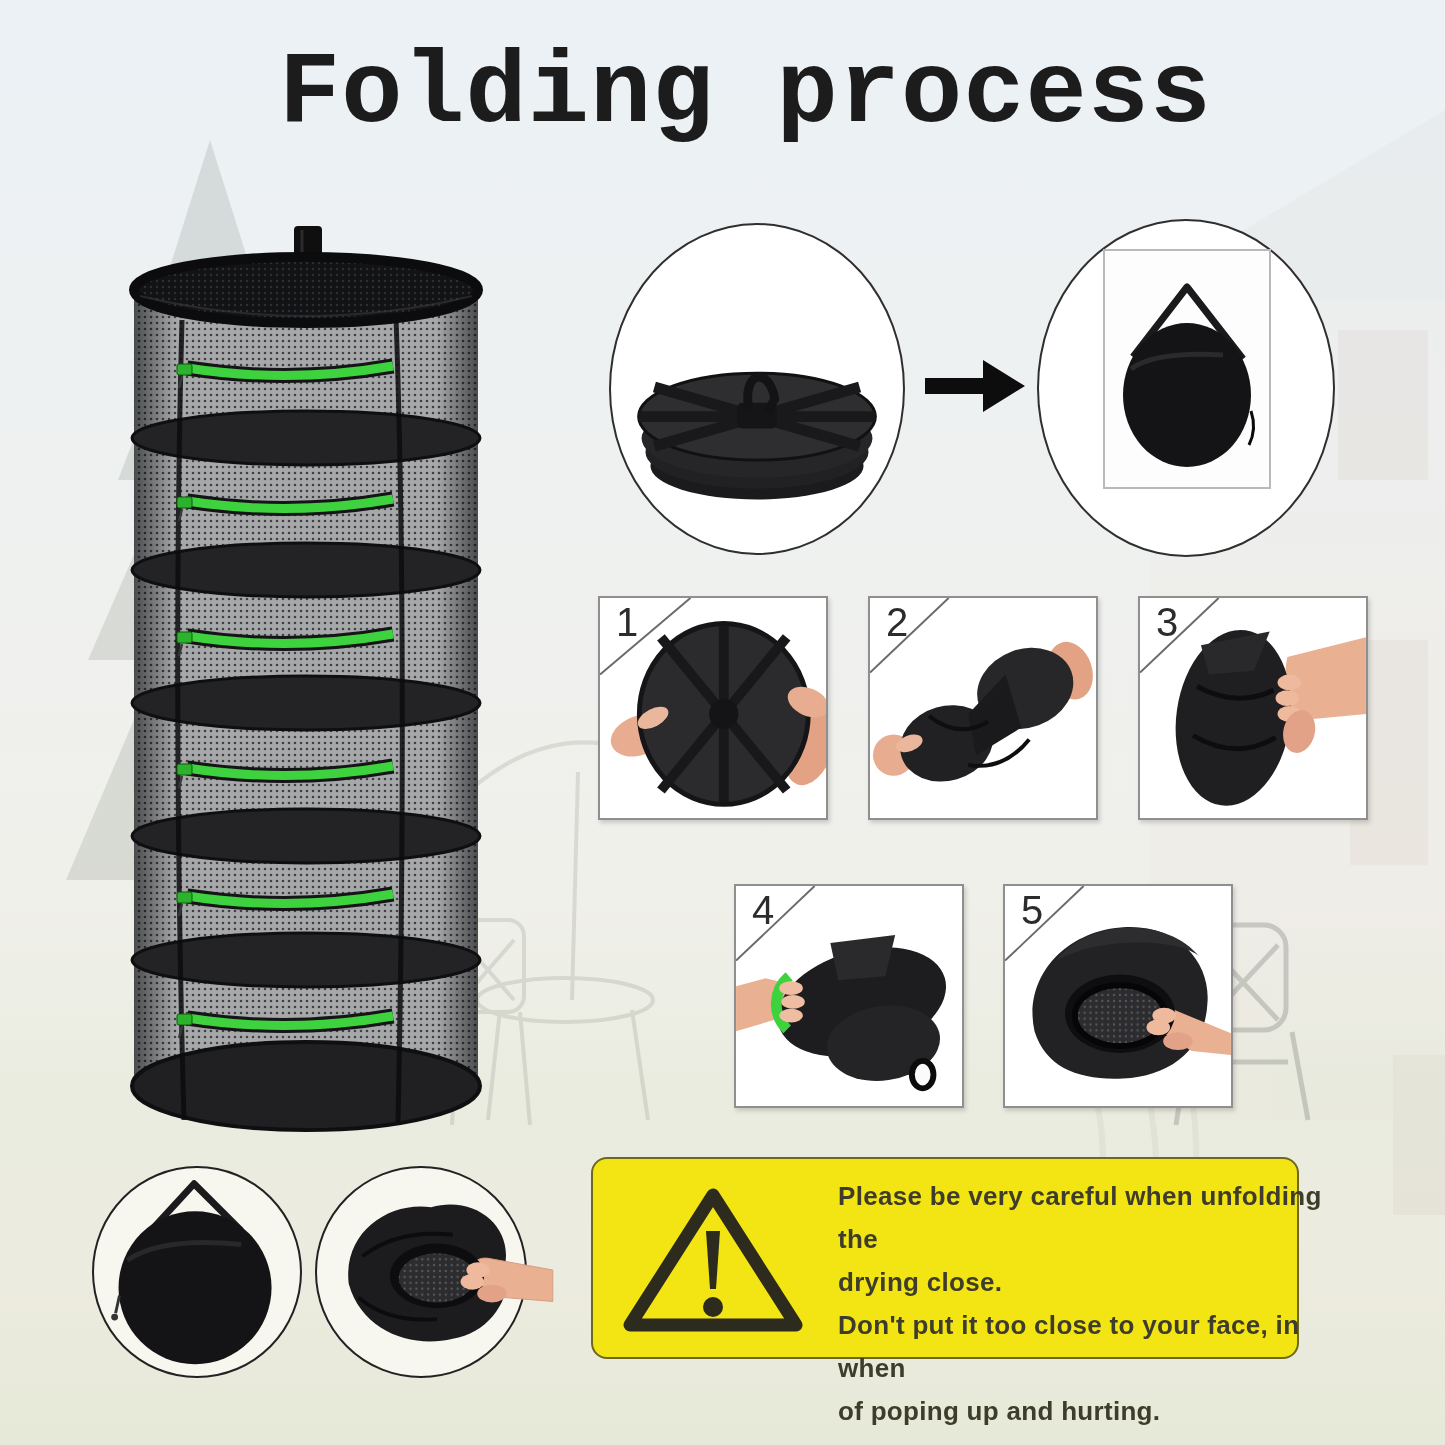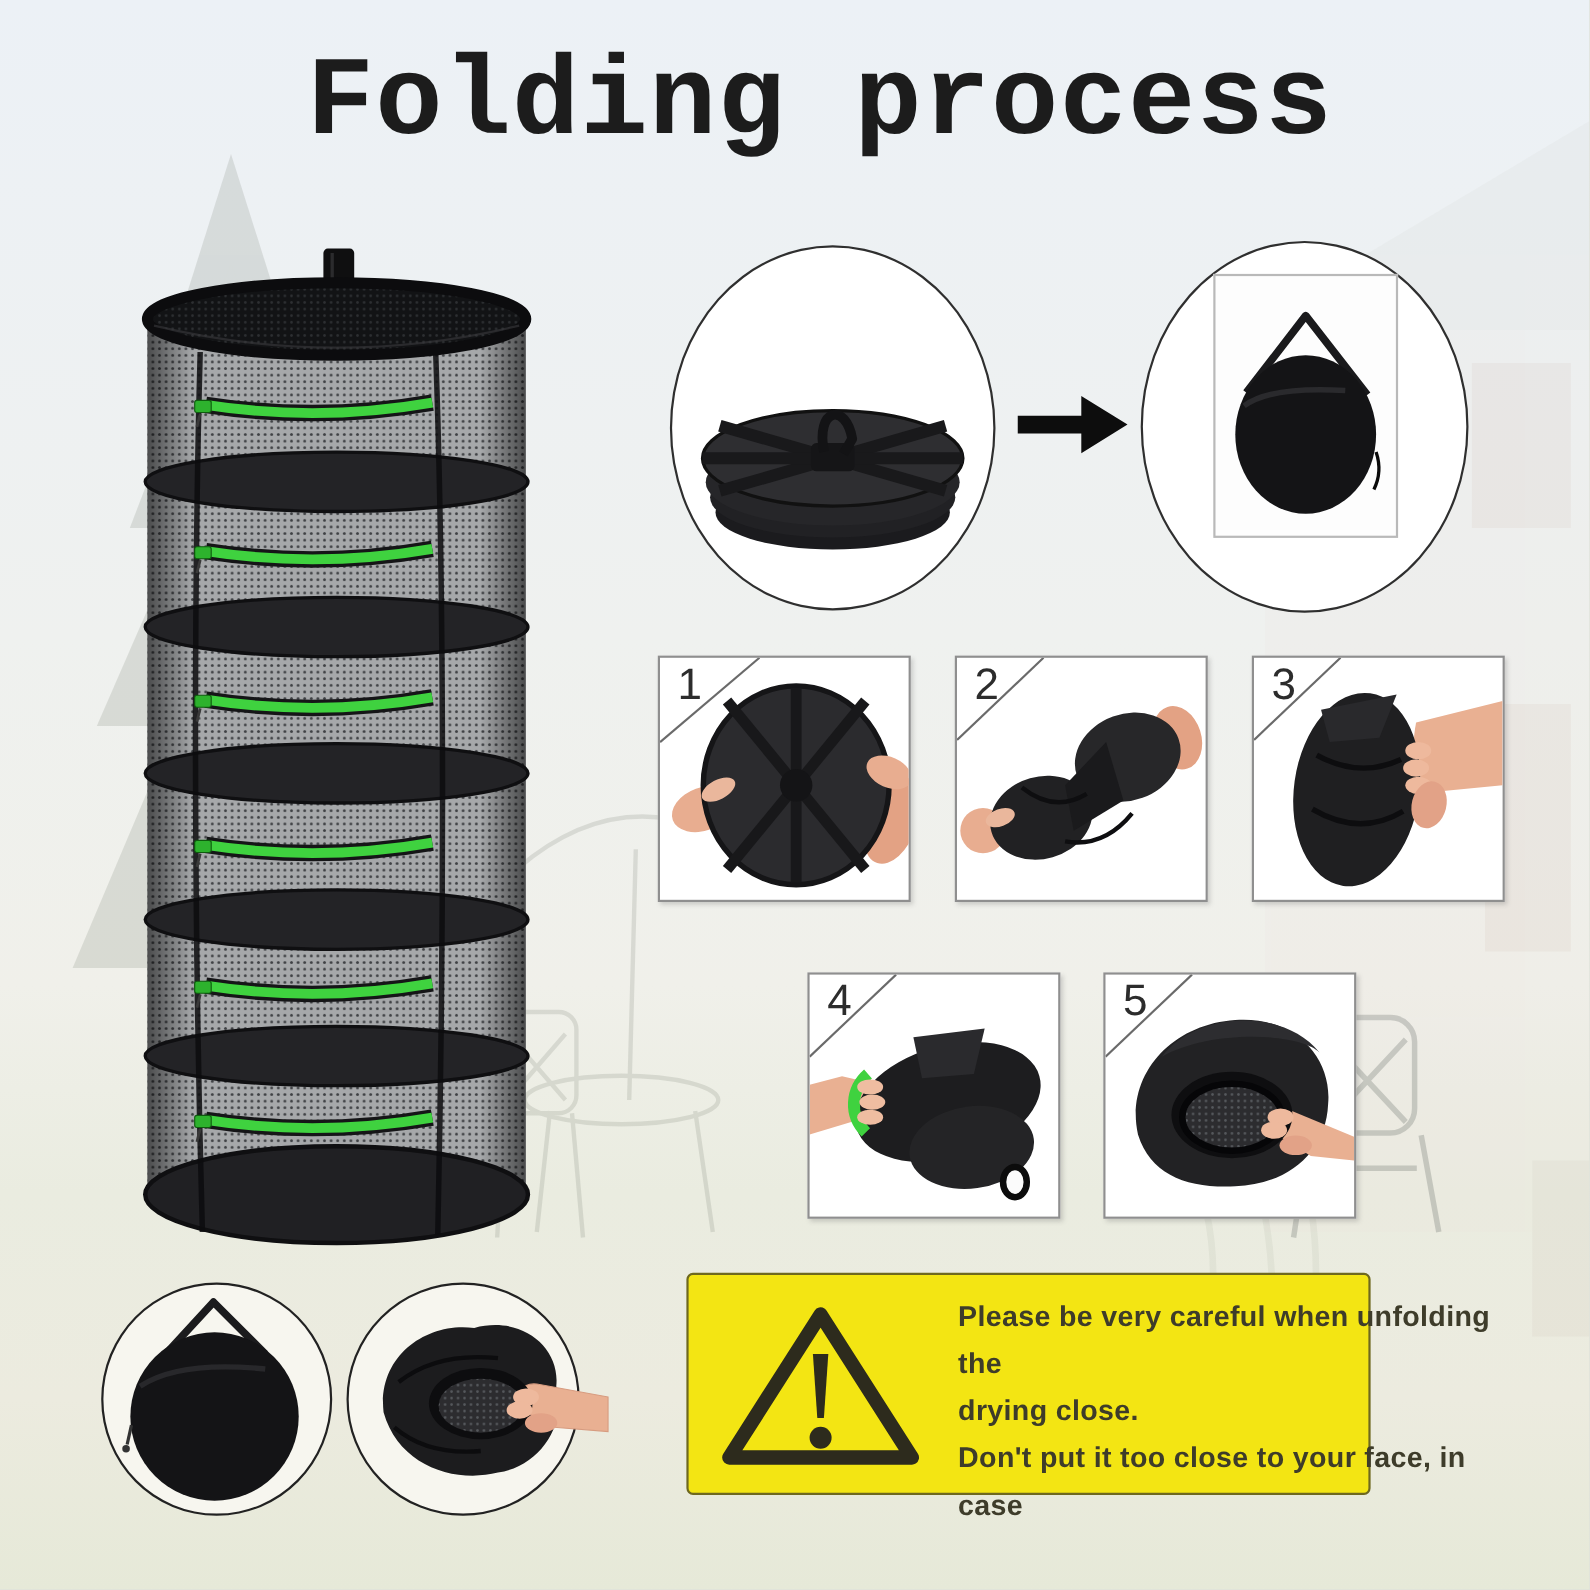--- a/index.html
+++ b/index.html
@@ -43,22 +43,22 @@
   .s1{left:598px;top:596px;} .s2{left:868px;top:596px;} .s3{left:1138px;top:596px;}
   .s4{left:734px;top:884px;} .s5{left:1003px;top:884px;}
   .store-circle{
     position:absolute;border-radius:50%;background:#f7f6ef;
     border:2px solid #222;box-sizing:border-box;
   }
   .b1{left:92px;top:1166px;width:210px;height:212px;}
   .b2{left:315px;top:1166px;width:212px;height:212px;}
   .store-circle svg{position:absolute;left:0;top:0;overflow:visible;}
   .warning-box{
-    position:absolute;left:624px;top:1157px;width:622px;height:202px;
-    background:#f3e513;border:2px solid #6e681f;border-radius:6px;box-sizing:border-box;
+    position:absolute;left:591px;top:1157px;width:708px;height:202px;
+    background:#f3e513;border:2px solid #6e681f;border-radius:16px;box-sizing:border-box;
   }
   .warning-icon{position:absolute;left:27px;top:26px;width:186px;height:152px;}
   .warning-text{position:absolute;left:245px;top:16px;width:490px;}
   .warning-text p{
     margin:0;font-size:26px;font-weight:700;color:#3e3c2a;line-height:43px;
     letter-spacing:.3px;
   }
 </style>
 </head>
 <body>
@@ -337,17 +337,18 @@
 
   <div class="warning-box">
     <svg class="warning-icon" viewBox="0 0 186 152">
       <path d="M93,10 L176,140 L10,140 Z" fill="none" stroke="#2d2b1d" stroke-width="13" stroke-linejoin="round"></path>
       <path d="M86,46 L100,46 L96,104 L90,104 Z" fill="#2d2b1d"></path>
       <circle cx="93" cy="122" r="10" fill="#2d2b1d"></circle>
     </svg>
     <div class="warning-text">
       <p>Please be very careful when unfolding the</p>
       <p>drying close.</p>
-      <p>Don't put it too close to your face, in case</p>
+      <p>Don't put it too close to your face, in when</p>
+      <p>of poping up and hurting.</p>
     </div>
   </div>
 
 </div>
 
 </body></html>

